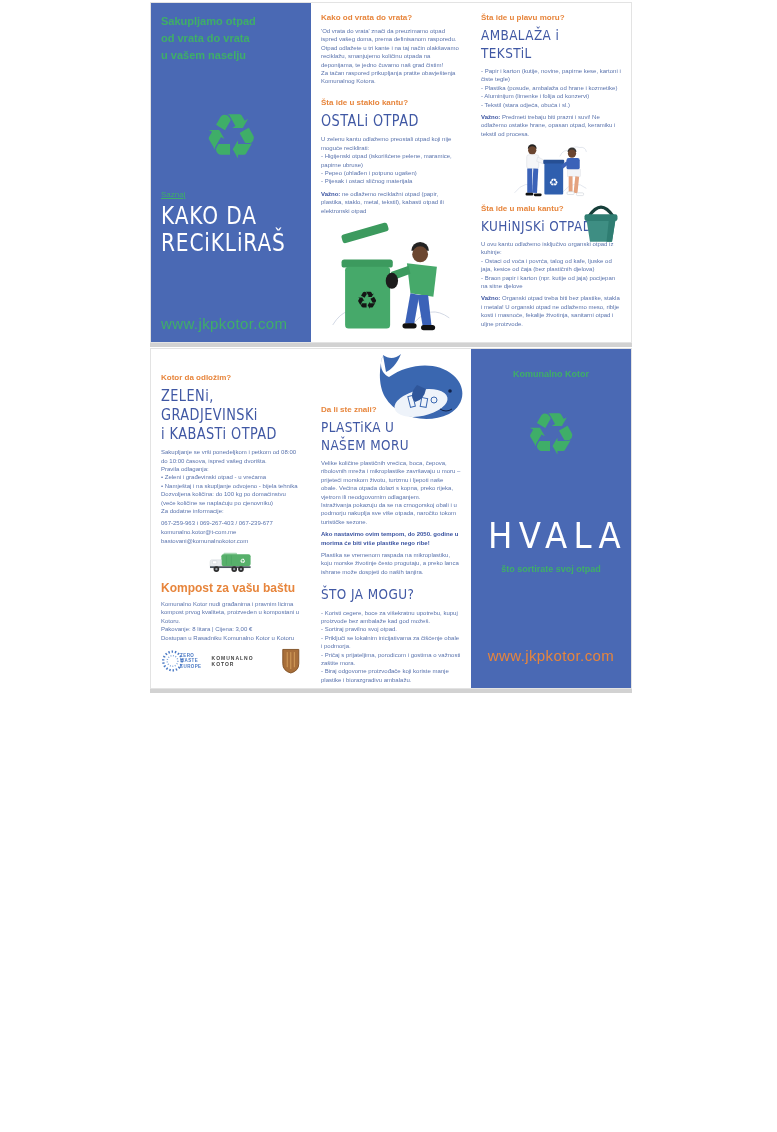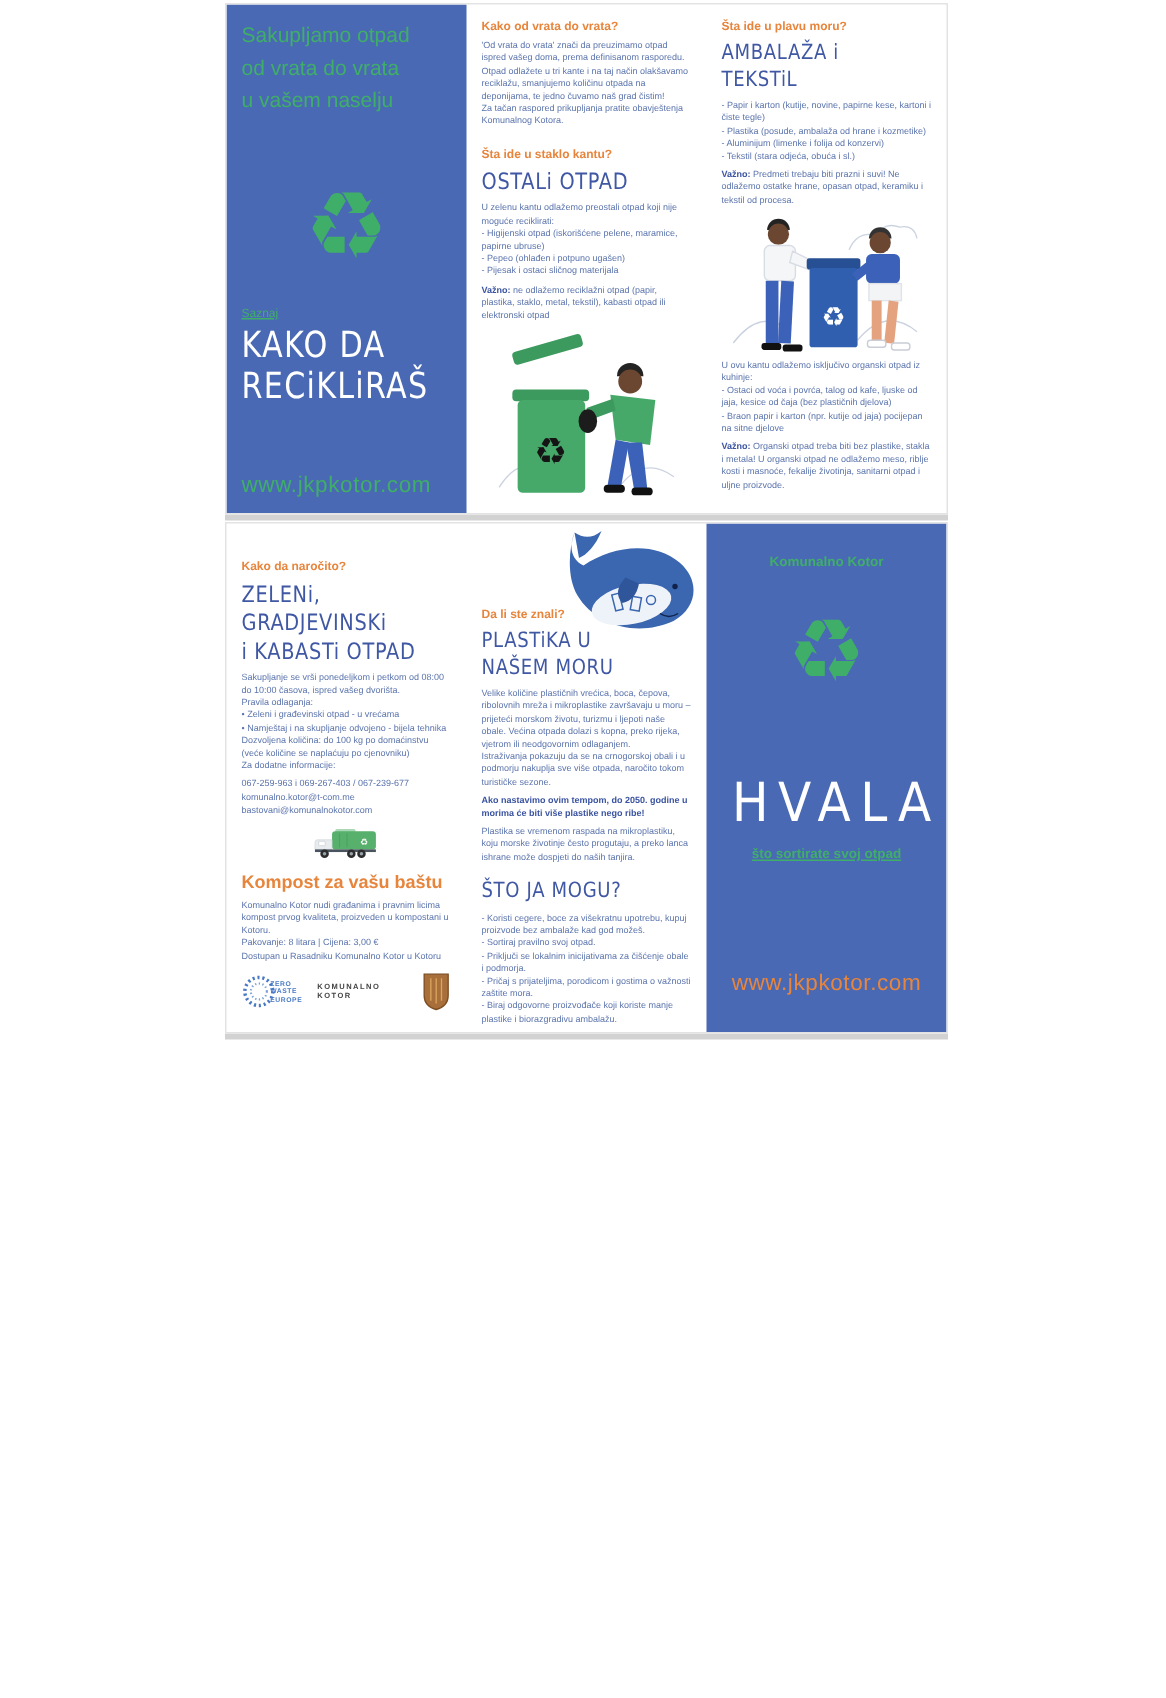--- a/index.html
+++ b/index.html
@@ -14,21 +14,21 @@
     background:#fff; border:1px solid #e3e3e3;
     box-shadow:0 4px 0 #d2d2d2;
     display:grid; grid-template-columns:1fr 1fr 1fr;
     overflow:hidden;
   }
   #page-front { top:2px; }
   #page-back  { top:348px; }
   .panel { position:relative; padding:10px 10px; overflow:hidden; display:flex; flex-direction:column; }
   .panel.blue { background:#4a69b4; }
   .ml { white-space:pre-line; }
-  .tagline { color:#3fae68; font-weight:normal; font-size:14px; line-height:1.55; }
+  .tagline { color:#3fae68; font-weight:bold; font-size:11px; line-height:1.55; }
   .kicker  { color:#3fae68; font-size:8px; }
   .bigtitle{
     color:#fff; font-family:"DejaVu Sans", sans-serif; font-weight:400;
     font-size:24px; line-height:1.12; letter-spacing:1px;
     transform:scaleX(0.84); transform-origin:left center;
   }
   .site    { font-size:15px; letter-spacing:.4px; color:#3fae68; text-decoration:none; display:block; }
   .site.orange { color:#e7853c; }
   .h-orange{ color:#e7853c; font-weight:bold; font-size:8px; margin-bottom:5px; }
   .script  {
@@ -143,31 +143,43 @@
       <path d="M100 18 a8 8 0 0 1 16 0" fill="#333333"></path>
       <circle cx="108" cy="21" r="7.5" fill="#6b4630"></circle>
       <rect x="98" y="29" width="24" height="21" rx="4" fill="#3b62b8"></rect>
       <path d="M98 35 L88 43 L92 48 L102 40 Z" fill="#3b62b8"></path>
       <rect x="100" y="50" width="23" height="12" fill="#f3f4f6" stroke="#e0e3e8"></rect>
       <rect x="102" y="62" width="7" height="28" fill="#e4a27e"></rect>
       <rect x="114" y="62" width="7" height="30" fill="#e4a27e" transform="rotate(6 114 62)"></rect>
       <rect x="99" y="90" width="13" height="5" rx="2" fill="#fff" stroke="#c9ced6"></rect>
       <rect x="116" y="92" width="13" height="5" rx="2" fill="#fff" stroke="#c9ced6"></rect>
     </svg>
+    <div class="caddy-row" style="margin-top:4px;">
+      <div class="h-orange">Šta ide u malu kantu?</div>
+      <div class="script">KUHiNJSKi OTPAD</div>
+      <div class="caddy-wrap">
+        <svg width="40" height="44" viewBox="0 0 36 40">
+          <path d="M7 15 Q18 -2 29 15" stroke="#173f3a" stroke-width="3" fill="none"></path>
+          <rect x="3" y="13" width="30" height="6" rx="2" fill="#2f7d72"></rect>
+          <path d="M5 19 h26 l-3 19 h-20 Z" fill="#3e8e83"></path>
+          <path d="M25 19 h6 l-3 19 h-5 Z" fill="#2f7d72"></path>
+        </svg>
+      </div>
+    </div>
     <div class="body ml">U ovu kantu odlažemo isključivo organski otpad iz kuhinje:
 - Ostaci od voća i povrća, talog od kafe, ljuske od jaja, kesice od čaja (bez plastičnih djelova)
 - Braon papir i karton (npr. kutije od jaja) pocijepan na sitne djelove</div>
     <div class="imp"><b>Važno:</b><span> Organski otpad treba biti bez plastike, stakla i metala! U organski otpad ne odlažemo meso, riblje kosti i masnoće, fekalije životinja, sanitarni otpad i uljne proizvode.</span></div>
   </div>
 </div>
 
 <div class="page" id="page-back">
 
   <div class="panel">
-    <div class="h-orange" style="margin-top:14px;">Kako da naročito?</div>
+    <div class="h-orange" style="margin-top:14px;">Kotor da odložim?</div>
     <div class="script lg ml">ZELENi, GRADJEVINSKi
 i KABASTi OTPAD</div>
     <div class="body ml">Sakupljanje se vrši ponedeljkom i petkom od 08:00 do 10:00 časova, ispred vašeg dvorišta.
 Pravila odlaganja:
 •  Zeleni i građevinski otpad - u vrećama
 •  Namještaj i na skupljanje odvojeno - bijela tehnika
 Dozvoljena količina: do 100 kg po domaćinstvu (veće količine se naplaćuju po cjenovniku)
 Za dodatne informacije:</div>
     <div class="contact">
       <span>067-259-963 i 069-267-403 / 067-239-677</span>
@@ -238,17 +250,17 @@
 - Priključi se lokalnim inicijativama za čišćenje obale i podmorja.
 - Pričaj s prijateljima, porodicom i gostima o važnosti zaštite mora.
 - Biraj odgovorne proizvođače koji koriste manje plastike i biorazgradivu ambalažu.</div>
 
   </div>
 
   <div class="panel blue">
     <div class="org" style="margin-top:10px;">Komunalno Kotor</div>
     <div class="recycle-glyph" style="font-size:58px; margin-top:26px;">♻</div>
     <div class="hvala" style="margin-top:52px;">HVALA</div>
-    <div class="thanks-sub" style="margin-top:8px;text-decoration:underline;">što sortirate svoj otpad</div>
+    <div class="thanks-sub" style="margin-top:8px;">što sortirate svoj otpad</div>
     <div class="spacer"></div>
     <a class="site orange" style="text-align:center; margin-bottom:14px;" href="#">www.jkpkotor.com</a>
   </div>
 </div>
 
 </body></html>

